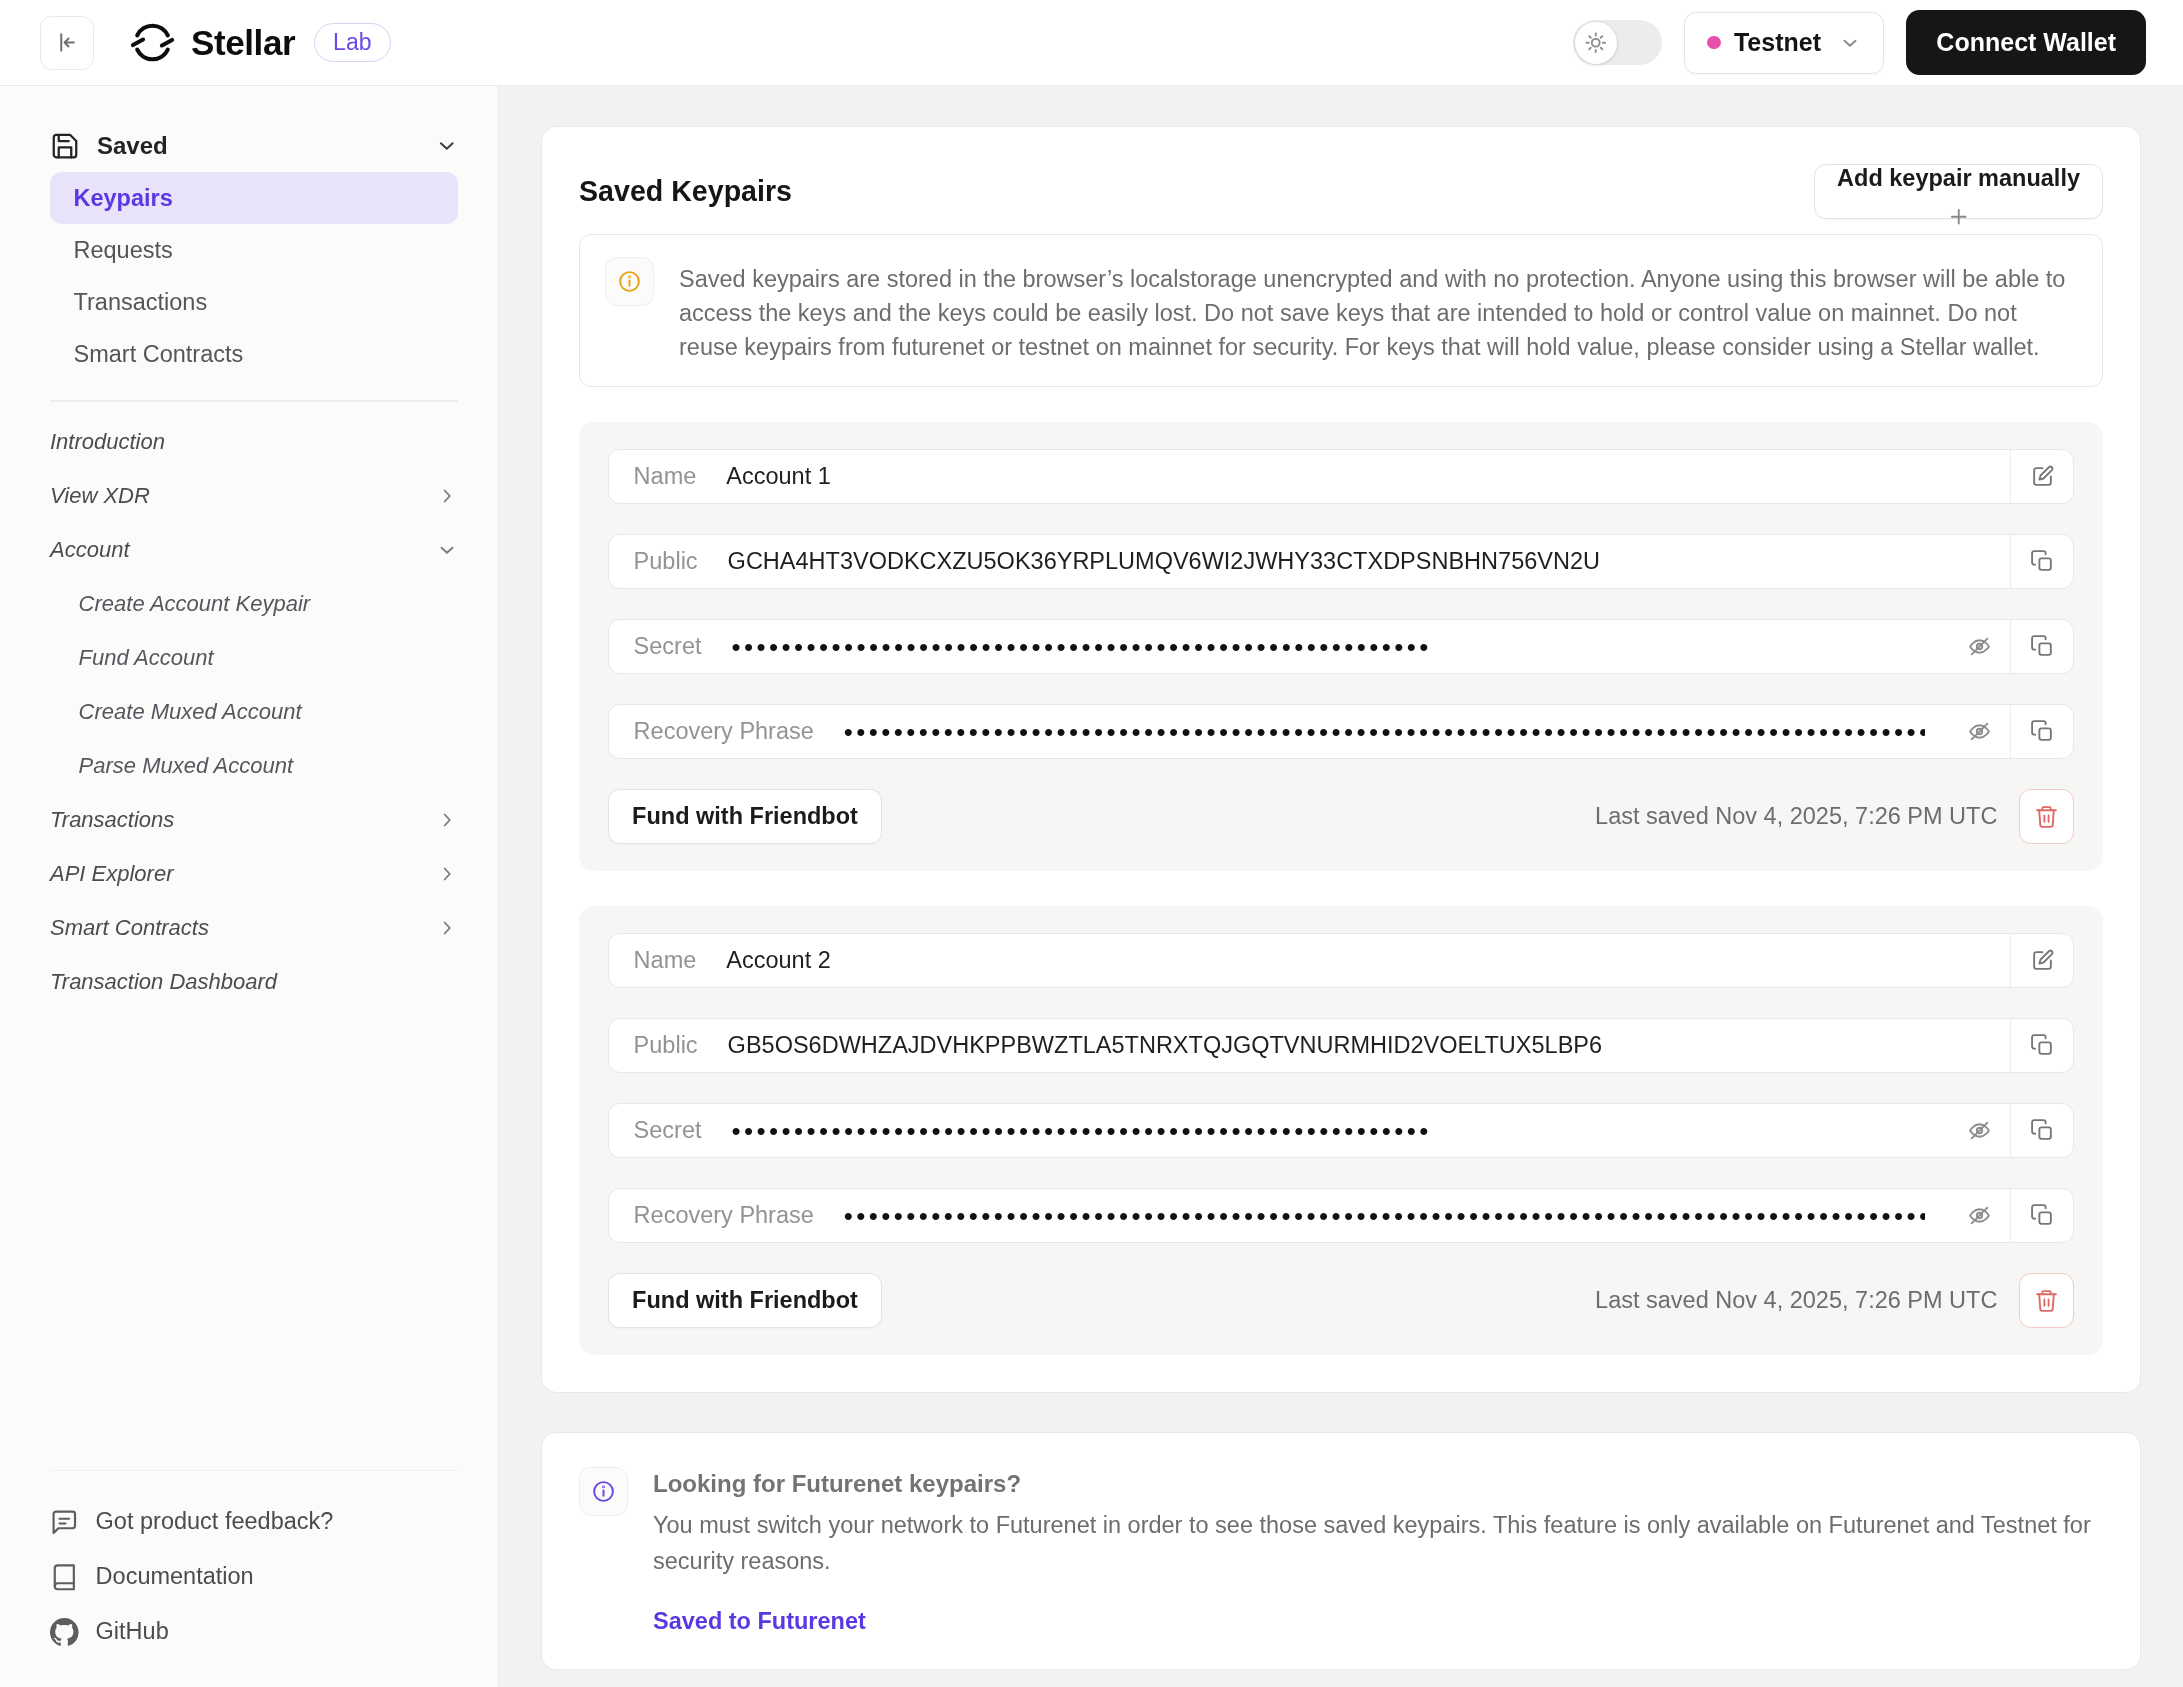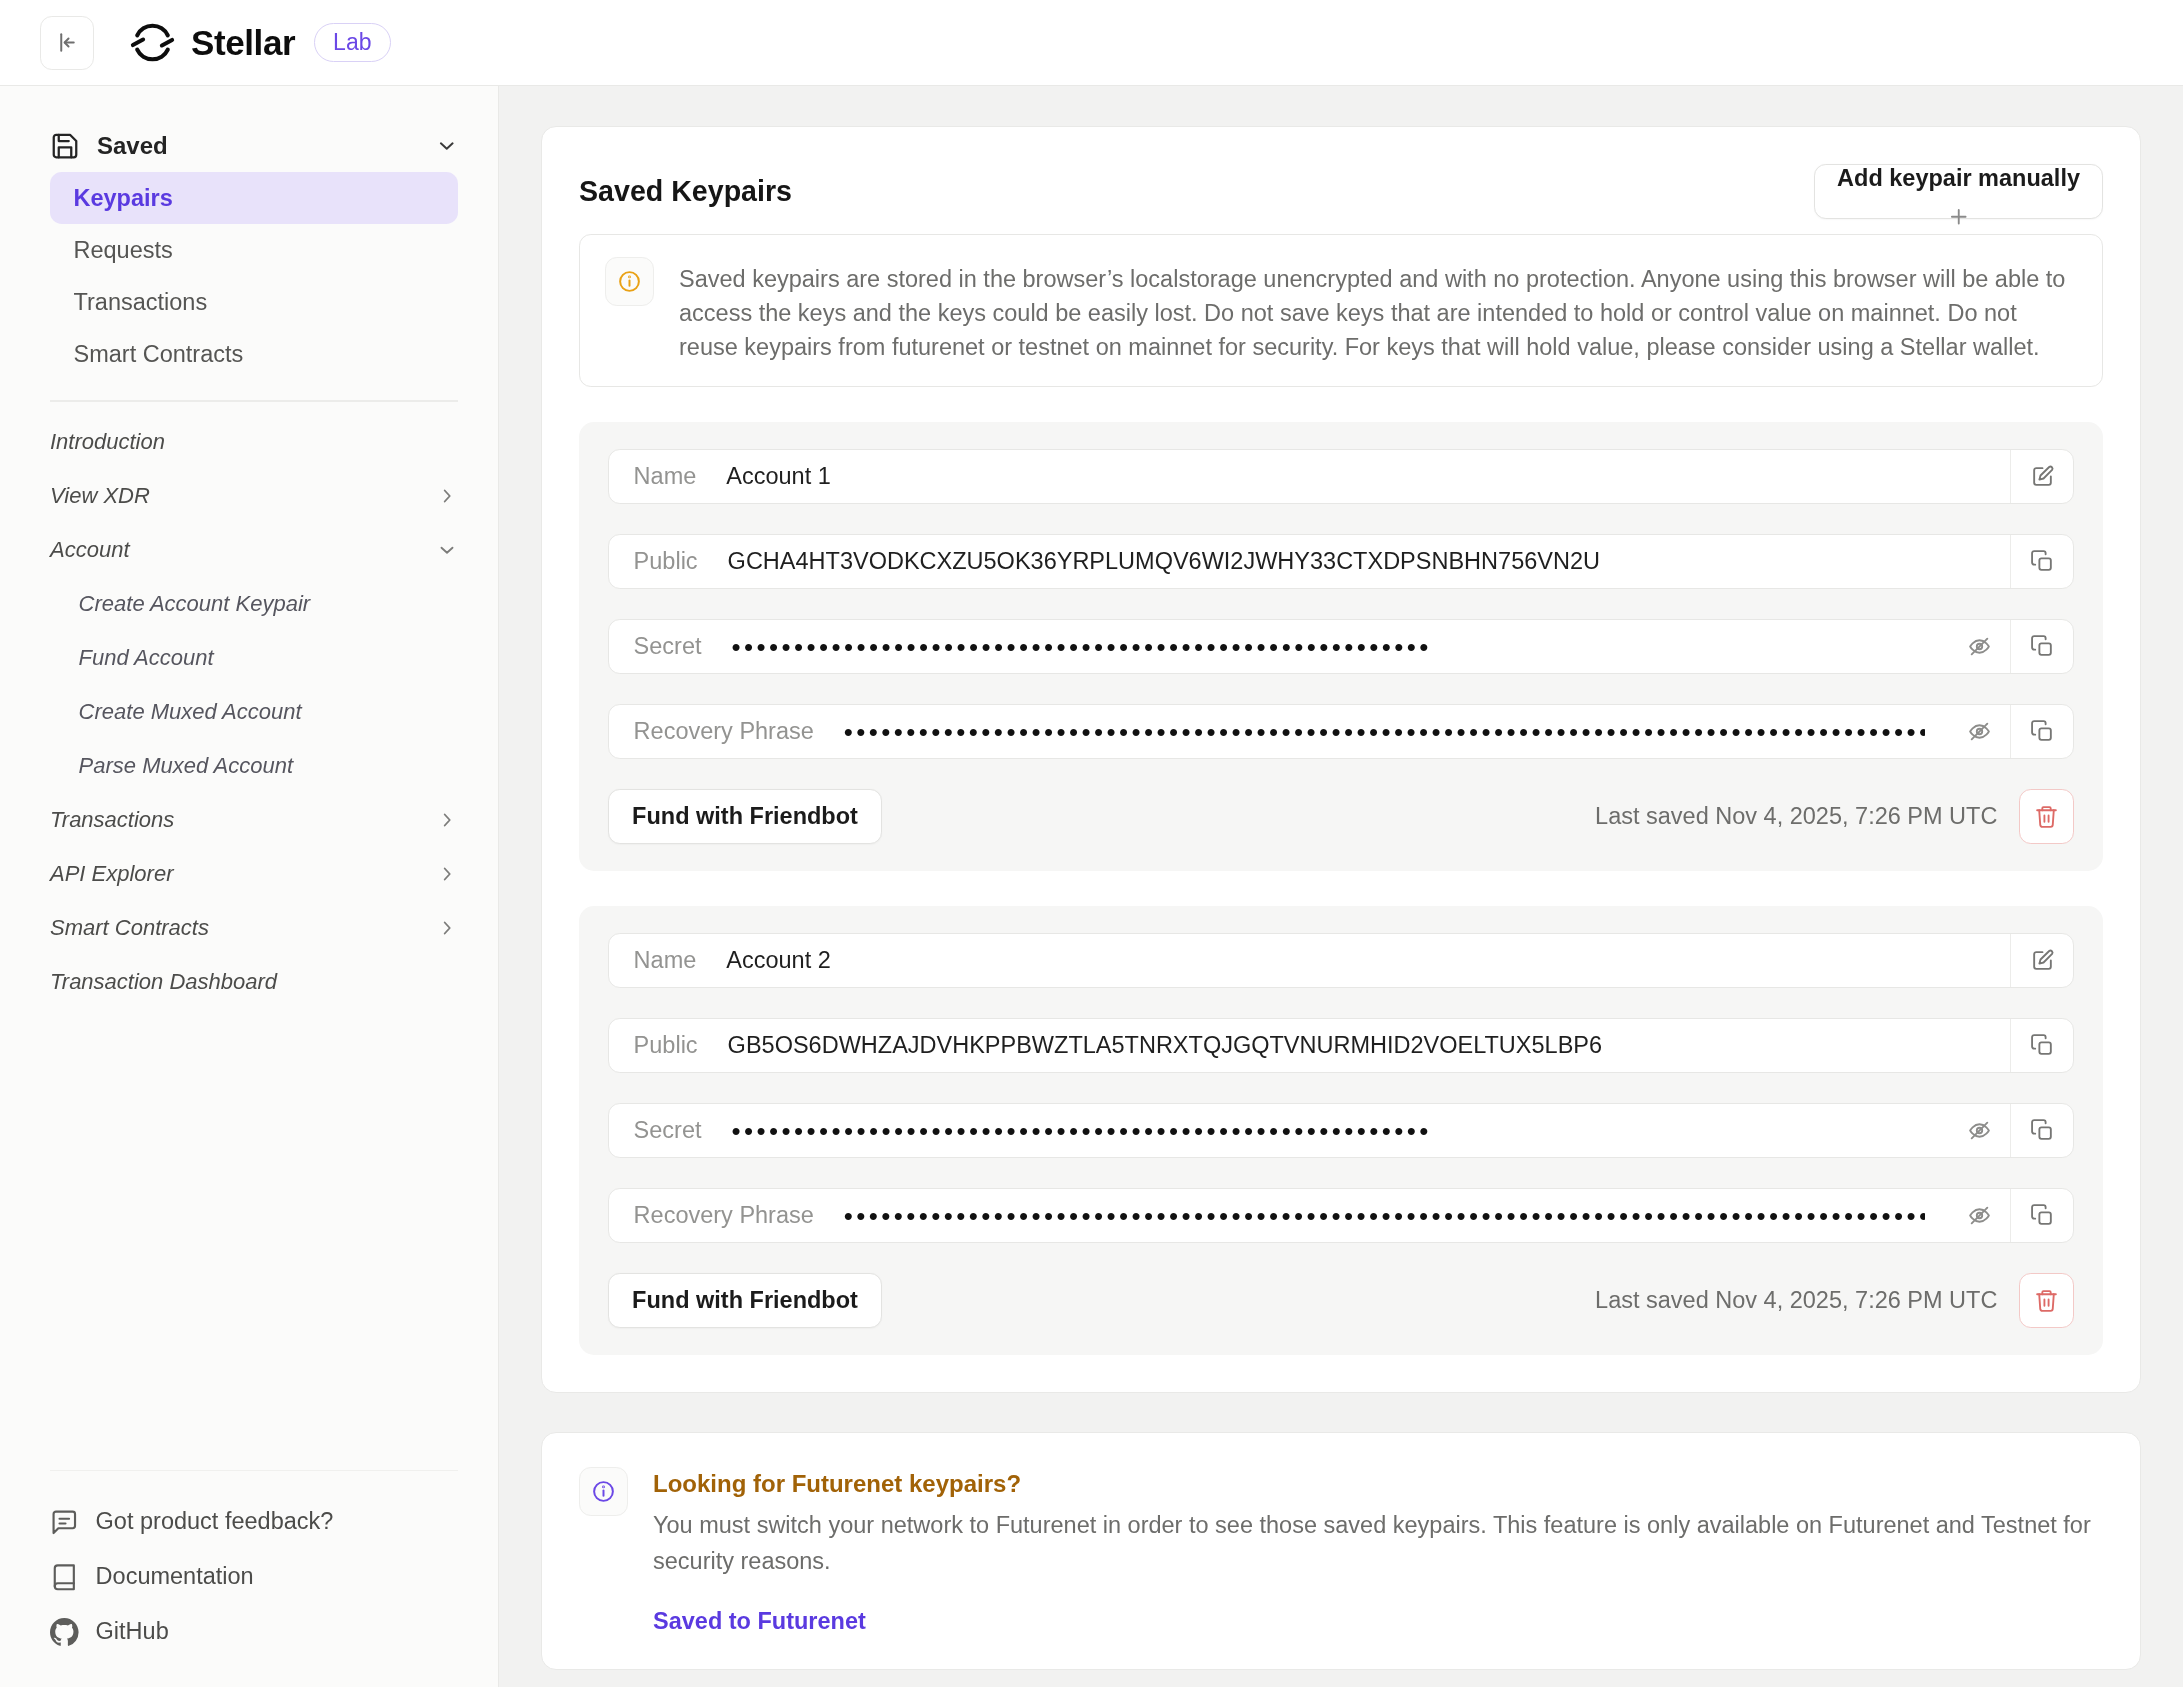--- a/index.html
+++ b/index.html
@@ -141,21 +141,21 @@
   .trash-btn {
     width:55px; height:55px; background:#fff; border:1.7px solid #f3c9c7; border-radius:11.8px;
     display:flex; align-items:center; justify-content:center; color:#dd6a66; cursor:pointer;
   }
 
   .futurenet-box {
     margin-top:39px; background:#fff; border:1.7px solid #e9e9e7; border-radius:15px;
     padding:34px 37px; display:flex; gap:25px; align-items:flex-start;
   }
   .fn-content { padding-top:3.4px; }
-  .fn-title { font-size:24px; font-weight:700; color:#a16207; }
+  .fn-title { font-size:24px; font-weight:700; color:#737373; }
   .fn-body { margin-top:9px; font-size:23.5px; line-height:36px; color:#6d6d6b; }
   .fn-link { display:inline-block; margin-top:28.6px; font-size:23.5px; font-weight:700; color:#5a3ae0; cursor:pointer; text-decoration:none; }
 
   svg { display:block; }
 </style>
 </head>
 <body>
 
 <div class="app">
 
@@ -174,20 +174,40 @@
         <svg width="47" height="47" viewBox="0 0 24 24" fill="none" stroke="currentColor" stroke-width="2.1" stroke-linecap="round">
           <path d="M4.2 8.4 A8.6 8.6 0 0 1 19.8 8.4"></path>
           <path d="M19.8 15.6 A8.6 8.6 0 0 1 4.2 15.6"></path>
           <path d="M2.0 13.3 L7.2 10.5"></path>
           <path d="M22.0 10.7 L16.8 13.5"></path>
         </svg>
       </span>
       <span class="brand-name">Stellar</span>
       <span class="lab-badge">Lab</span>
     </div>
+    <div class="header-right">
+      <div class="theme-toggle">
+        <div class="theme-knob">
+          <svg width="23.5" height="23.5" viewBox="0 0 24 24" fill="none" stroke="currentColor" stroke-width="1.9" stroke-linecap="round">
+            <circle cx="12" cy="12" r="4"></circle>
+            <path d="M12 2.5v2.2M12 19.3v2.2M2.5 12h2.2M19.3 12h2.2M5.3 5.3l1.6 1.6M17.1 17.1l1.6 1.6M18.7 5.3l-1.6 1.6M6.9 17.1l-1.6 1.6"></path>
+          </svg>
+        </div>
+      </div>
+      <div class="network-btn">
+        <span class="network-dot"></span>
+        <span class="network-label">Testnet</span>
+        <span class="network-chevron">
+          <svg width="22" height="22" viewBox="0 0 24 24" fill="none" stroke="currentColor" stroke-width="2" stroke-linecap="round" stroke-linejoin="round">
+              <path d="M6 9.5 12 15l6-5.5"></path>
+            </svg>
+        </span>
+      </div>
+      <button class="connect-btn">Connect Wallet</button>
+    </div>
   </div>
 
   <div class="content">
 
     <div class="sidebar">
 
       <div class="saved-header">
         <span class="saved-icon">
           <svg width="30" height="30" viewBox="0 0 24 24" fill="none" stroke="currentColor" stroke-width="1.8" stroke-linecap="round" stroke-linejoin="round">
             <path d="M19 21H5a2 2 0 0 1-2-2V5a2 2 0 0 1 2-2h11l5 5v11a2 2 0 0 1-2 2z"></path>

